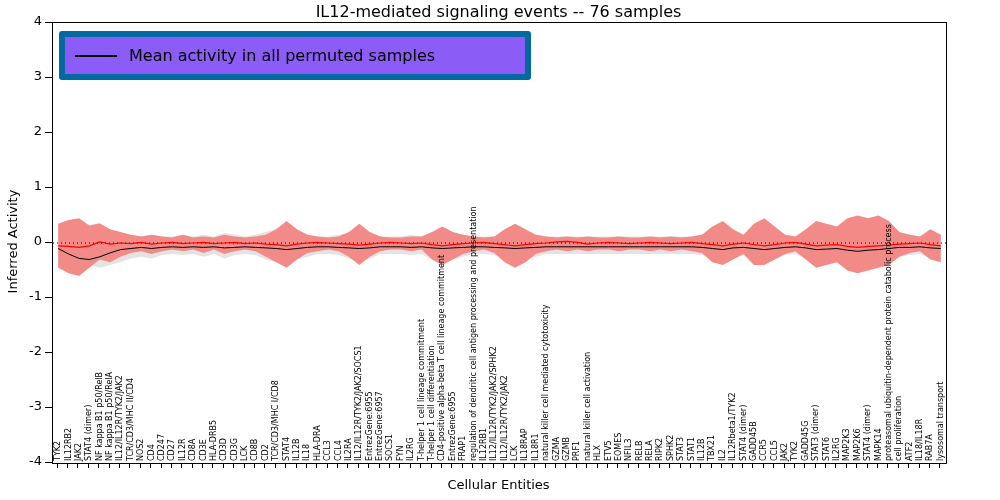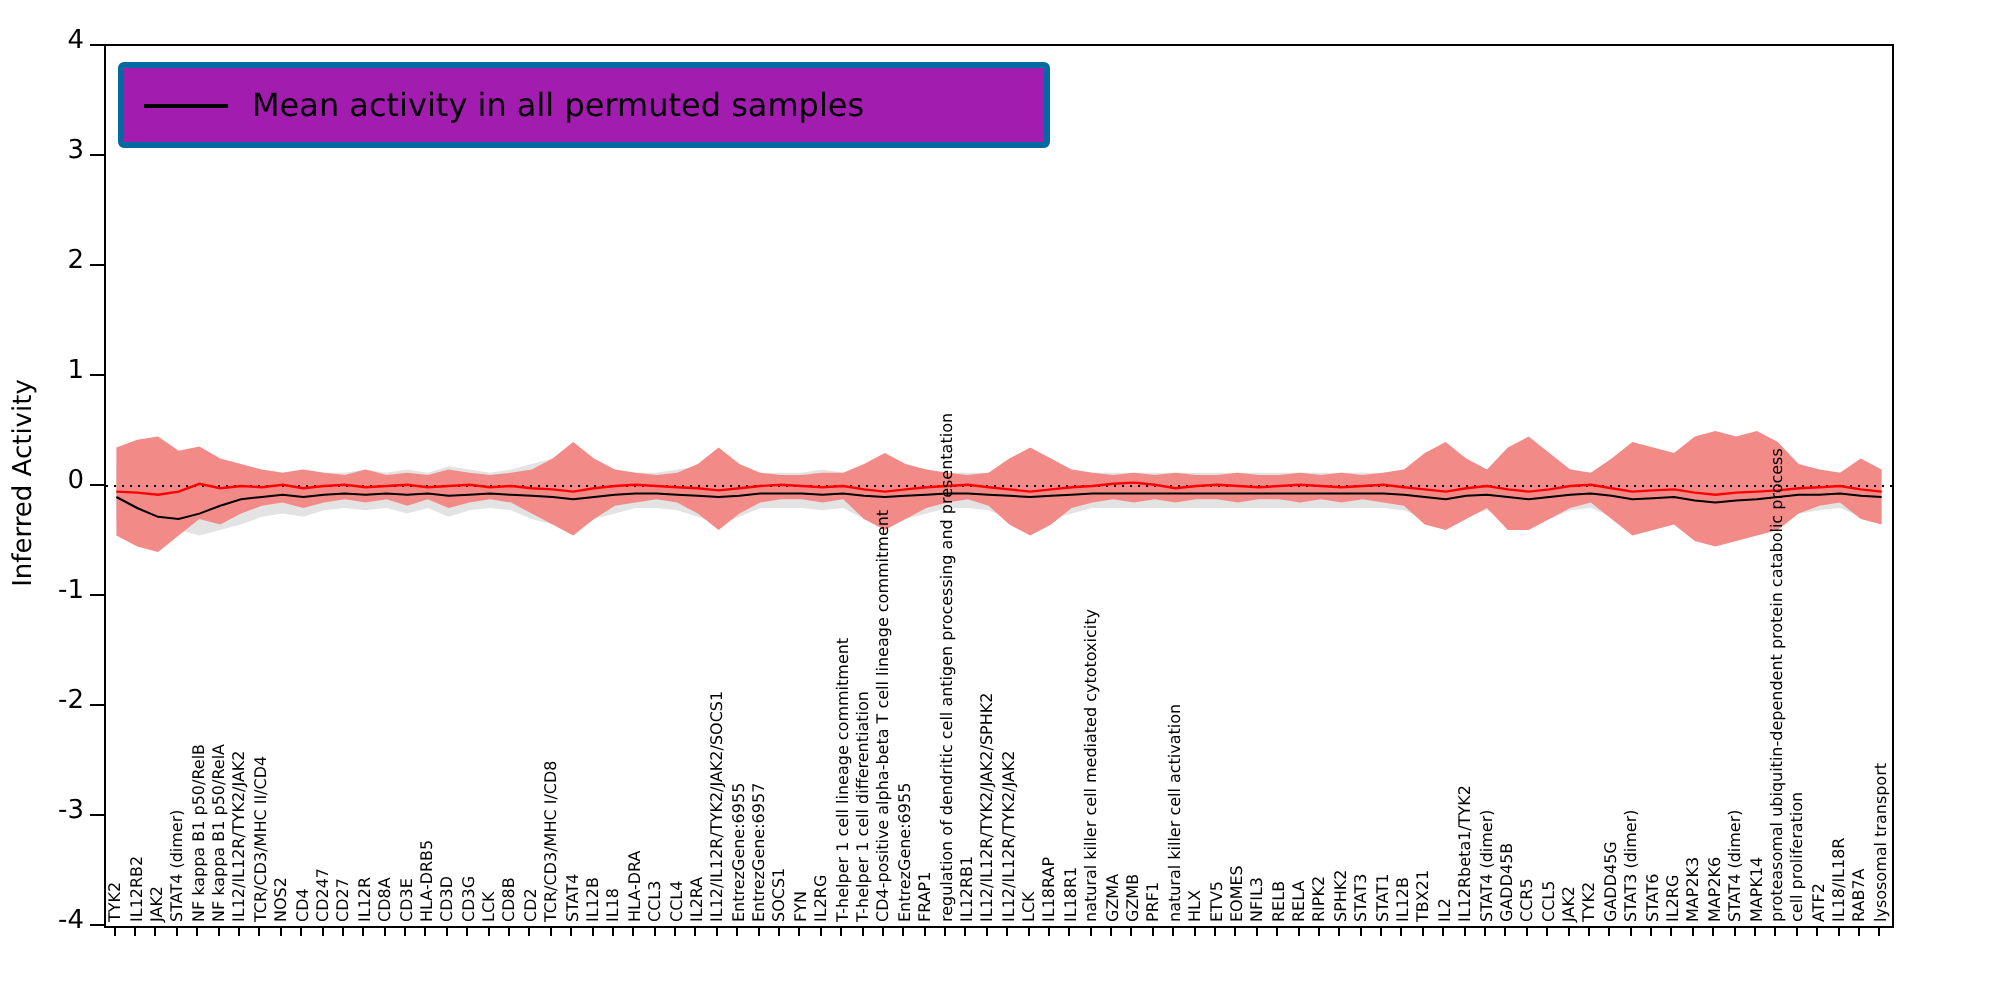--- a/index.html
+++ b/index.html
@@ -8,29 +8,30 @@
   #chart-title{position:absolute;left:52px;top:2px;width:893px;text-align:center;font-size:16px;}
   #y-axis-label{position:absolute;left:-50px;top:234px;width:124px;text-align:center;transform:rotate(-90deg);font-size:13px;}
   #x-axis-label{position:absolute;left:52px;top:477px;width:893px;text-align:center;font-size:13px;}
   #plot{position:absolute;left:52px;top:22px;width:893px;height:440px;border:1px solid #000;background:#fff;}
   #chart-svg{position:absolute;left:0;top:0;width:893px;height:440px;}
   .entity-label{position:absolute;bottom:2px;transform-origin:left bottom;transform:rotate(-90deg);
     white-space:nowrap;font-size:8px;line-height:10px;color:#000;}
   .x-tick{position:absolute;top:464px;width:1px;height:4px;background:#000;}
   .y-tick{position:absolute;left:45px;width:7px;height:1px;background:#000;}
   .y-tick-label{position:absolute;left:10px;width:32px;text-align:right;font-size:13px;}
-  #legend{position:absolute;left:6px;top:8px;width:440px;background:#a21caf;border:3px solid #0369a1;border-radius:3px;
+  #legend{position:absolute;left:6px;top:8px;width:440px;background:#8b5cf6;border:6px solid #0369a1;border-radius:3px;
     padding:9px 10px;display:flex;flex-direction:column;gap:9px;z-index:5;}
   .legend-row{display:flex;align-items:center;gap:12px;font-size:16px;}
   .legend-line{display:inline-block;width:42px;height:2px;flex:0 0 42px;}
 </style>
 </head>
 <body>
 
 <div id="figure">
+  <div id="chart-title">IL12-mediated signaling events -- 76 samples</div>
   <div id="y-axis-label">Inferred Activity</div>
 
   <div id="plot">
     <svg id="chart-svg" viewBox="0 0 893 440">
         <polygon points="5.2,209.0 15.6,206.3 26.0,204.6 36.3,207.9 46.7,209.0 57.1,210.1 67.5,211.8 77.9,211.8 88.3,213.4 98.6,211.8 109.0,213.4 119.4,213.4 129.8,211.8 140.2,213.4 150.6,211.8 160.9,213.4 171.3,210.1 181.7,211.8 192.1,213.4 202.5,211.8 212.9,209.0 223.3,206.3 233.6,203.5 244.0,207.9 254.4,211.8 264.8,213.4 275.2,213.4 285.6,211.8 295.9,210.1 306.3,206.3 316.7,210.1 327.1,213.4 337.5,213.4 347.9,213.4 358.2,211.8 368.6,213.4 379.0,210.1 389.4,206.3 399.8,210.1 410.2,211.8 420.5,213.4 430.9,213.4 441.3,213.4 451.7,209.0 462.1,206.3 472.5,209.0 482.8,211.8 493.2,213.4 503.6,213.4 514.0,213.4 524.4,213.4 534.8,213.4 545.1,213.4 555.5,213.4 565.9,213.4 576.3,213.4 586.7,213.4 597.1,213.4 607.4,213.4 617.8,213.4 628.2,213.4 638.6,213.4 649.0,211.8 659.4,207.9 669.8,204.6 680.1,209.0 690.5,211.8 700.9,206.3 711.3,203.5 721.7,207.9 732.1,211.8 742.4,213.4 752.8,209.0 763.2,204.6 773.6,206.3 784.0,207.9 794.4,203.5 804.7,202.4 815.1,203.5 825.5,202.4 835.9,204.6 846.3,210.1 856.7,211.8 867.0,213.4 877.4,209.0 887.8,211.8 887.8,236.5 877.4,235.4 867.0,231.0 856.7,232.1 846.3,233.8 835.9,239.3 825.5,240.9 815.1,242.0 804.7,243.1 794.4,242.0 784.0,236.5 773.6,239.3 763.2,240.9 752.8,235.4 742.4,231.0 732.1,232.1 721.7,236.5 711.3,239.3 700.9,237.6 690.5,232.1 680.1,235.4 669.8,239.3 659.4,236.5 649.0,232.1 638.6,231.0 628.2,231.0 617.8,231.0 607.4,231.0 597.1,231.0 586.7,231.0 576.3,231.0 565.9,231.0 555.5,231.0 545.1,231.0 534.8,231.0 524.4,231.0 514.0,231.0 503.6,231.0 493.2,231.0 482.8,233.8 472.5,236.5 462.1,239.3 451.7,236.5 441.3,232.1 430.9,231.0 420.5,231.0 410.2,233.8 399.8,236.5 389.4,240.9 379.0,236.5 368.6,231.0 358.2,232.1 347.9,231.0 337.5,231.0 327.1,231.0 316.7,235.4 306.3,239.3 295.9,235.4 285.6,232.1 275.2,231.0 264.8,231.0 254.4,233.8 244.0,236.5 233.6,242.0 223.3,239.3 212.9,236.5 202.5,232.1 192.1,231.0 181.7,232.1 171.3,235.4 160.9,231.0 150.6,233.8 140.2,231.0 129.8,232.1 119.4,231.0 109.0,232.1 98.6,235.4 88.3,233.8 77.9,235.4 67.5,239.3 57.1,242.0 46.7,244.8 36.3,242.0 26.0,244.8 15.6,242.0 5.2,236.5" fill="#e3e3e3" stroke="none"></polygon>
         <polygon points="5.2,200.8 15.6,196.9 26.0,195.3 36.3,202.4 46.7,200.2 57.1,206.3 67.5,209.0 77.9,211.8 88.3,213.4 98.6,211.8 109.0,213.4 119.4,214.5 129.8,211.8 140.2,214.5 150.6,213.4 160.9,214.5 171.3,211.8 181.7,213.4 192.1,214.5 202.5,213.4 212.9,211.8 223.3,206.3 233.6,198.0 244.0,206.3 254.4,211.8 264.8,213.4 275.2,214.5 285.6,213.4 295.9,209.0 306.3,200.8 316.7,209.0 327.1,213.4 337.5,214.5 347.9,214.5 358.2,213.4 368.6,213.4 379.0,209.0 389.4,203.5 399.8,209.0 410.2,211.8 420.5,213.4 430.9,214.5 441.3,213.4 451.7,206.3 462.1,200.8 472.5,206.3 482.8,211.8 493.2,213.4 503.6,214.5 514.0,213.4 524.4,214.5 534.8,213.4 545.1,214.5 555.5,214.5 565.9,213.4 576.3,214.5 586.7,214.5 597.1,213.4 607.4,214.5 617.8,213.4 628.2,214.5 638.6,213.4 649.0,211.8 659.4,203.5 669.8,198.0 680.1,206.3 690.5,211.8 700.9,200.8 711.3,195.3 721.7,203.5 732.1,211.8 742.4,213.4 752.8,206.3 763.2,198.0 773.6,200.8 784.0,203.5 794.4,195.3 804.7,192.5 815.1,195.3 825.5,192.5 835.9,198.0 846.3,209.0 856.7,211.8 867.0,213.4 877.4,206.3 887.8,211.8 887.8,239.3 877.4,236.5 867.0,228.3 856.7,229.9 846.3,233.8 835.9,242.0 825.5,244.8 815.1,247.5 804.7,250.3 794.4,247.5 784.0,239.3 773.6,242.0 763.2,244.8 752.8,236.5 742.4,228.3 732.1,231.0 721.7,236.5 711.3,242.0 700.9,242.0 690.5,231.0 680.1,236.5 669.8,242.0 659.4,239.3 649.0,229.9 638.6,228.3 628.2,226.6 617.8,228.3 607.4,226.6 597.1,228.3 586.7,226.6 576.3,226.6 565.9,228.3 555.5,226.6 545.1,226.6 534.8,228.3 524.4,226.6 514.0,228.3 503.6,226.6 493.2,228.3 482.8,231.0 472.5,239.3 462.1,244.8 451.7,239.3 441.3,229.9 430.9,226.6 420.5,228.3 410.2,231.0 399.8,236.5 389.4,242.0 379.0,236.5 368.6,226.6 358.2,228.3 347.9,226.6 337.5,226.6 327.1,228.3 316.7,233.8 306.3,242.0 295.9,233.8 285.6,228.3 275.2,226.6 264.8,228.3 254.4,229.9 244.0,236.5 233.6,244.8 223.3,239.3 212.9,233.8 202.5,228.3 192.1,226.6 181.7,228.3 171.3,231.0 160.9,226.6 150.6,229.9 140.2,226.6 129.8,228.3 119.4,226.6 109.0,228.3 98.6,231.0 88.3,228.3 77.9,229.9 67.5,233.8 57.1,239.3 46.7,236.5 36.3,244.8 26.0,253.0 15.6,250.3 5.2,244.8" fill="#f28b87" stroke="none"></polygon>
         <line x1="0" x2="893" y1="220" y2="220" stroke="#000" stroke-width="1" stroke-dasharray="1,3"></line>
         <polyline points="5.2,225.5 15.6,231.0 26.0,235.4 36.3,236.5 46.7,233.8 57.1,229.9 67.5,226.6 77.9,225.5 88.3,224.4 98.6,225.5 109.0,224.4 119.4,223.8 129.8,224.4 140.2,223.8 150.6,224.4 160.9,223.8 171.3,224.9 181.7,224.4 192.1,223.8 202.5,224.4 212.9,224.9 223.3,225.5 233.6,226.6 244.0,225.5 254.4,224.4 264.8,223.8 275.2,223.8 285.6,224.4 295.9,224.9 306.3,225.5 316.7,224.9 327.1,223.8 337.5,223.8 347.9,223.8 358.2,224.4 368.6,223.8 379.0,224.9 389.4,225.5 399.8,224.9 410.2,224.4 420.5,223.8 430.9,223.8 441.3,224.4 451.7,224.9 462.1,225.5 472.5,224.9 482.8,224.4 493.2,223.8 503.6,223.8 514.0,223.8 524.4,223.8 534.8,223.8 545.1,223.8 555.5,223.8 565.9,223.8 576.3,223.8 586.7,223.8 597.1,223.8 607.4,223.8 617.8,223.8 628.2,223.8 638.6,223.8 649.0,224.4 659.4,225.5 669.8,226.6 680.1,224.9 690.5,224.4 700.9,225.5 711.3,226.6 721.7,225.5 732.1,224.4 742.4,223.8 752.8,224.9 763.2,226.6 773.6,226.1 784.0,225.5 794.4,227.2 804.7,228.3 815.1,227.2 825.5,226.6 835.9,225.5 846.3,224.4 856.7,224.4 867.0,223.8 877.4,224.9 887.8,225.5" fill="none" stroke="#000000" stroke-width="1"></polyline>
         <polyline points="5.2,222.8 15.6,223.3 26.0,224.4 36.3,222.8 46.7,218.9 57.1,221.1 67.5,220.0 77.9,220.6 88.3,219.4 98.6,221.1 109.0,220.0 119.4,219.4 129.8,220.6 140.2,220.0 150.6,219.4 160.9,220.6 171.3,220.0 181.7,219.4 192.1,220.6 202.5,220.0 212.9,221.1 223.3,221.7 233.6,222.8 244.0,221.1 254.4,220.0 264.8,219.4 275.2,220.0 285.6,220.6 295.9,221.1 306.3,222.2 316.7,221.1 327.1,220.0 337.5,219.4 347.9,220.0 358.2,220.6 368.6,220.0 379.0,221.7 389.4,222.8 399.8,221.7 410.2,220.6 420.5,220.0 430.9,219.4 441.3,220.6 451.7,221.7 462.1,222.8 472.5,221.7 482.8,220.6 493.2,220.0 503.6,218.9 514.0,218.3 524.4,219.4 534.8,221.1 545.1,220.0 555.5,219.4 565.9,220.0 576.3,220.6 586.7,220.0 597.1,219.4 607.4,220.0 617.8,220.6 628.2,220.0 638.6,219.4 649.0,220.6 659.4,221.7 669.8,222.8 680.1,221.1 690.5,220.0 700.9,221.7 711.3,222.8 721.7,221.7 732.1,220.0 742.4,219.4 752.8,221.1 763.2,222.8 773.6,222.2 784.0,221.7 794.4,223.3 804.7,224.4 815.1,223.3 825.5,222.8 835.9,222.2 846.3,221.1 856.7,220.6 867.0,220.0 877.4,221.7 887.8,222.8" fill="none" stroke="#ff0000" stroke-width="1.2"></polyline>
       </svg>
@@ -232,13 +233,14 @@
       <div class="x-tick" style="left: 856.238px;"></div>
       <div class="x-tick" style="left: 866.622px;"></div>
       <div class="x-tick" style="left: 877.006px;"></div>
       <div class="x-tick" style="left: 887.39px;"></div>
       <div class="x-tick" style="left: 897.773px;"></div>
       <div class="x-tick" style="left: 908.157px;"></div>
       <div class="x-tick" style="left: 918.541px;"></div>
       <div class="x-tick" style="left: 928.924px;"></div>
       <div class="x-tick" style="left: 939.308px;"></div>
     </div>
+  <div id="x-axis-label">Cellular Entities</div>
 </div>
 
 </body></html>

